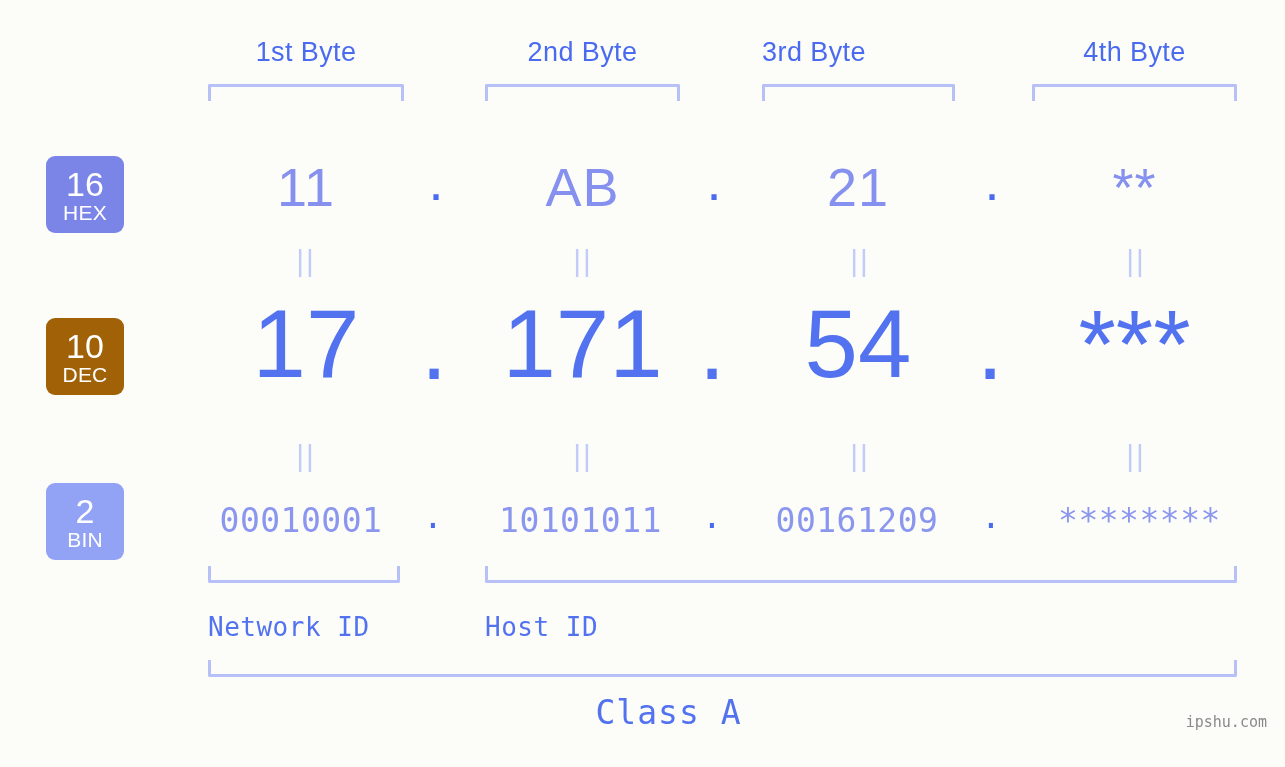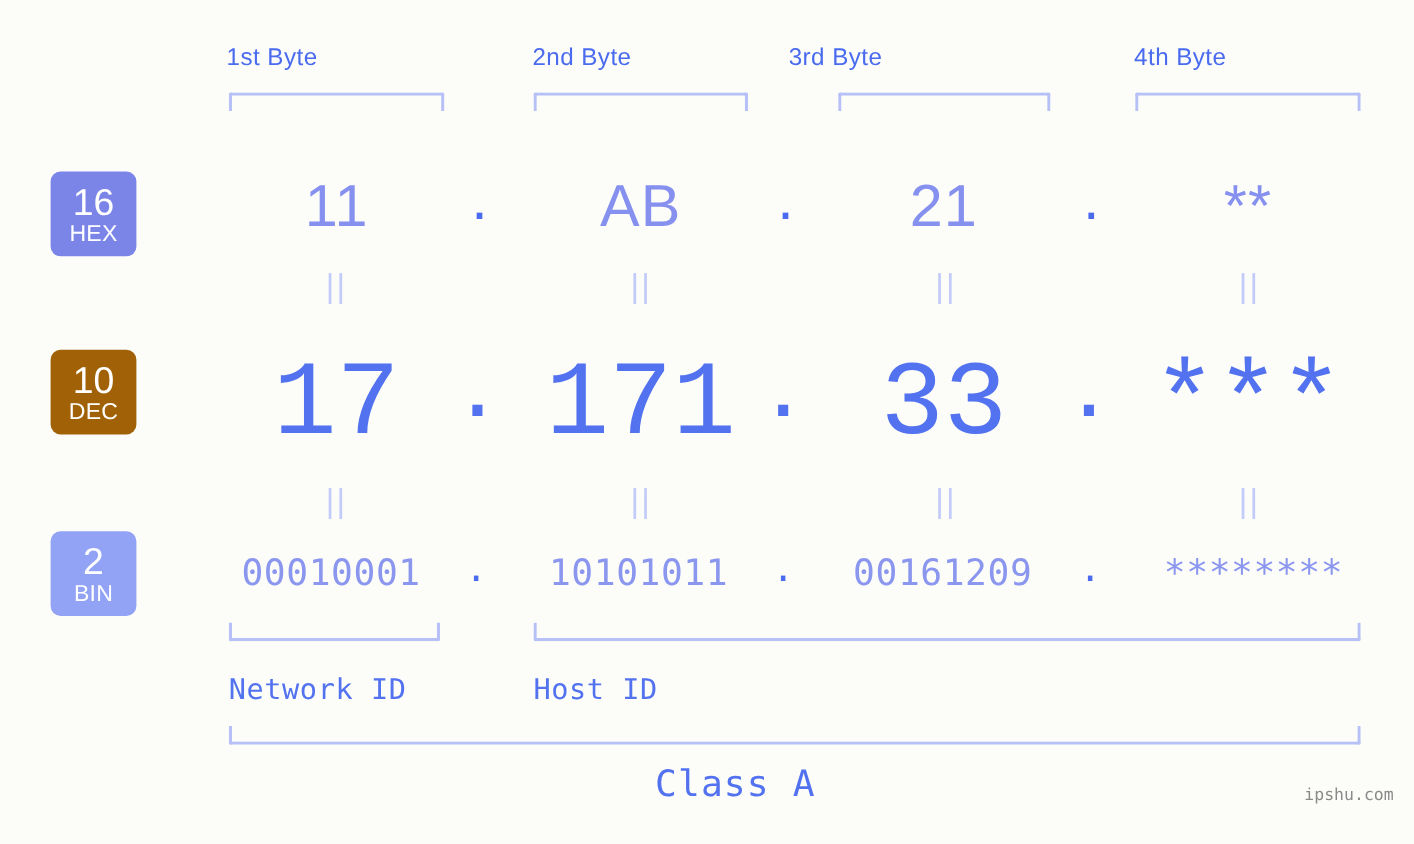--- a/index.html
+++ b/index.html
@@ -21,22 +21,23 @@
     width: 1285px;
     height: 767px;
   }
 
   
   .byte-label {
     position: absolute;
     top: 33px;
     height: 38px;
     line-height: 38px;
-    font-family: "Liberation Sans", sans-serif;
-    font-size: 22px;
+    text-align: center;
+    font-family: "Liberation Sans", sans-serif;
+    font-size: 27px;
     color: #4a6bef;
     letter-spacing: 0.4px;
     white-space: nowrap;
   }
 
   
   .bracket-top {
     position: absolute;
     border-top: 3px solid #b7c1f7;
     border-left: 3px solid #b7c1f7;
@@ -108,25 +109,25 @@
     text-align: center;
     font-family: "Liberation Sans", sans-serif;
     font-size: 54px;
     color: #4a6bef;
     width: 30px;
   }
 
   
   .dec-val {
     position: absolute;
-    top: 314px;
+    top: 289px;
     height: 110px;
     line-height: 110px;
     text-align: center;
-    font-family: Liberation Mono, monospace;
+    font-family: Liberation Sans, sans-serif;
     font-size: 96px;
     color: #5272ef;
     white-space: nowrap;
     letter-spacing: 0px;
   }
   .dec-dot {
     position: absolute;
     top: 300px;
     height: 110px;
     line-height: 92px;
@@ -246,21 +247,21 @@
   <div class="eq" style="left:1116px; top:246px;">||</div>
 
   <div class="badge" id="badge-dec">
     <span class="num">10</span>
     <span class="name">DEC</span>
   </div>
   <div class="dec-val" style="left:206px; width:200px;">17</div>
   <div class="dec-dot" style="left:414px;">.</div>
   <div class="dec-val" style="left:484px; width:197px;">171</div>
   <div class="dec-dot" style="left:692px;">.</div>
-  <div class="dec-val" style="left:761px; width:194px;">33</div>
+  <div class="dec-val" style="left:761px; width:194px;">54</div>
   <div class="dec-dot" style="left:970px;">.</div>
   <div class="dec-val" style="left:1031px; width:207px;">***</div>
 
   <div class="eq" style="left:286px; top:441px;">||</div>
   <div class="eq" style="left:563px; top:441px;">||</div>
   <div class="eq" style="left:840px; top:441px;">||</div>
   <div class="eq" style="left:1116px; top:441px;">||</div>
 
   <div class="badge" id="badge-bin">
     <span class="num">2</span>

